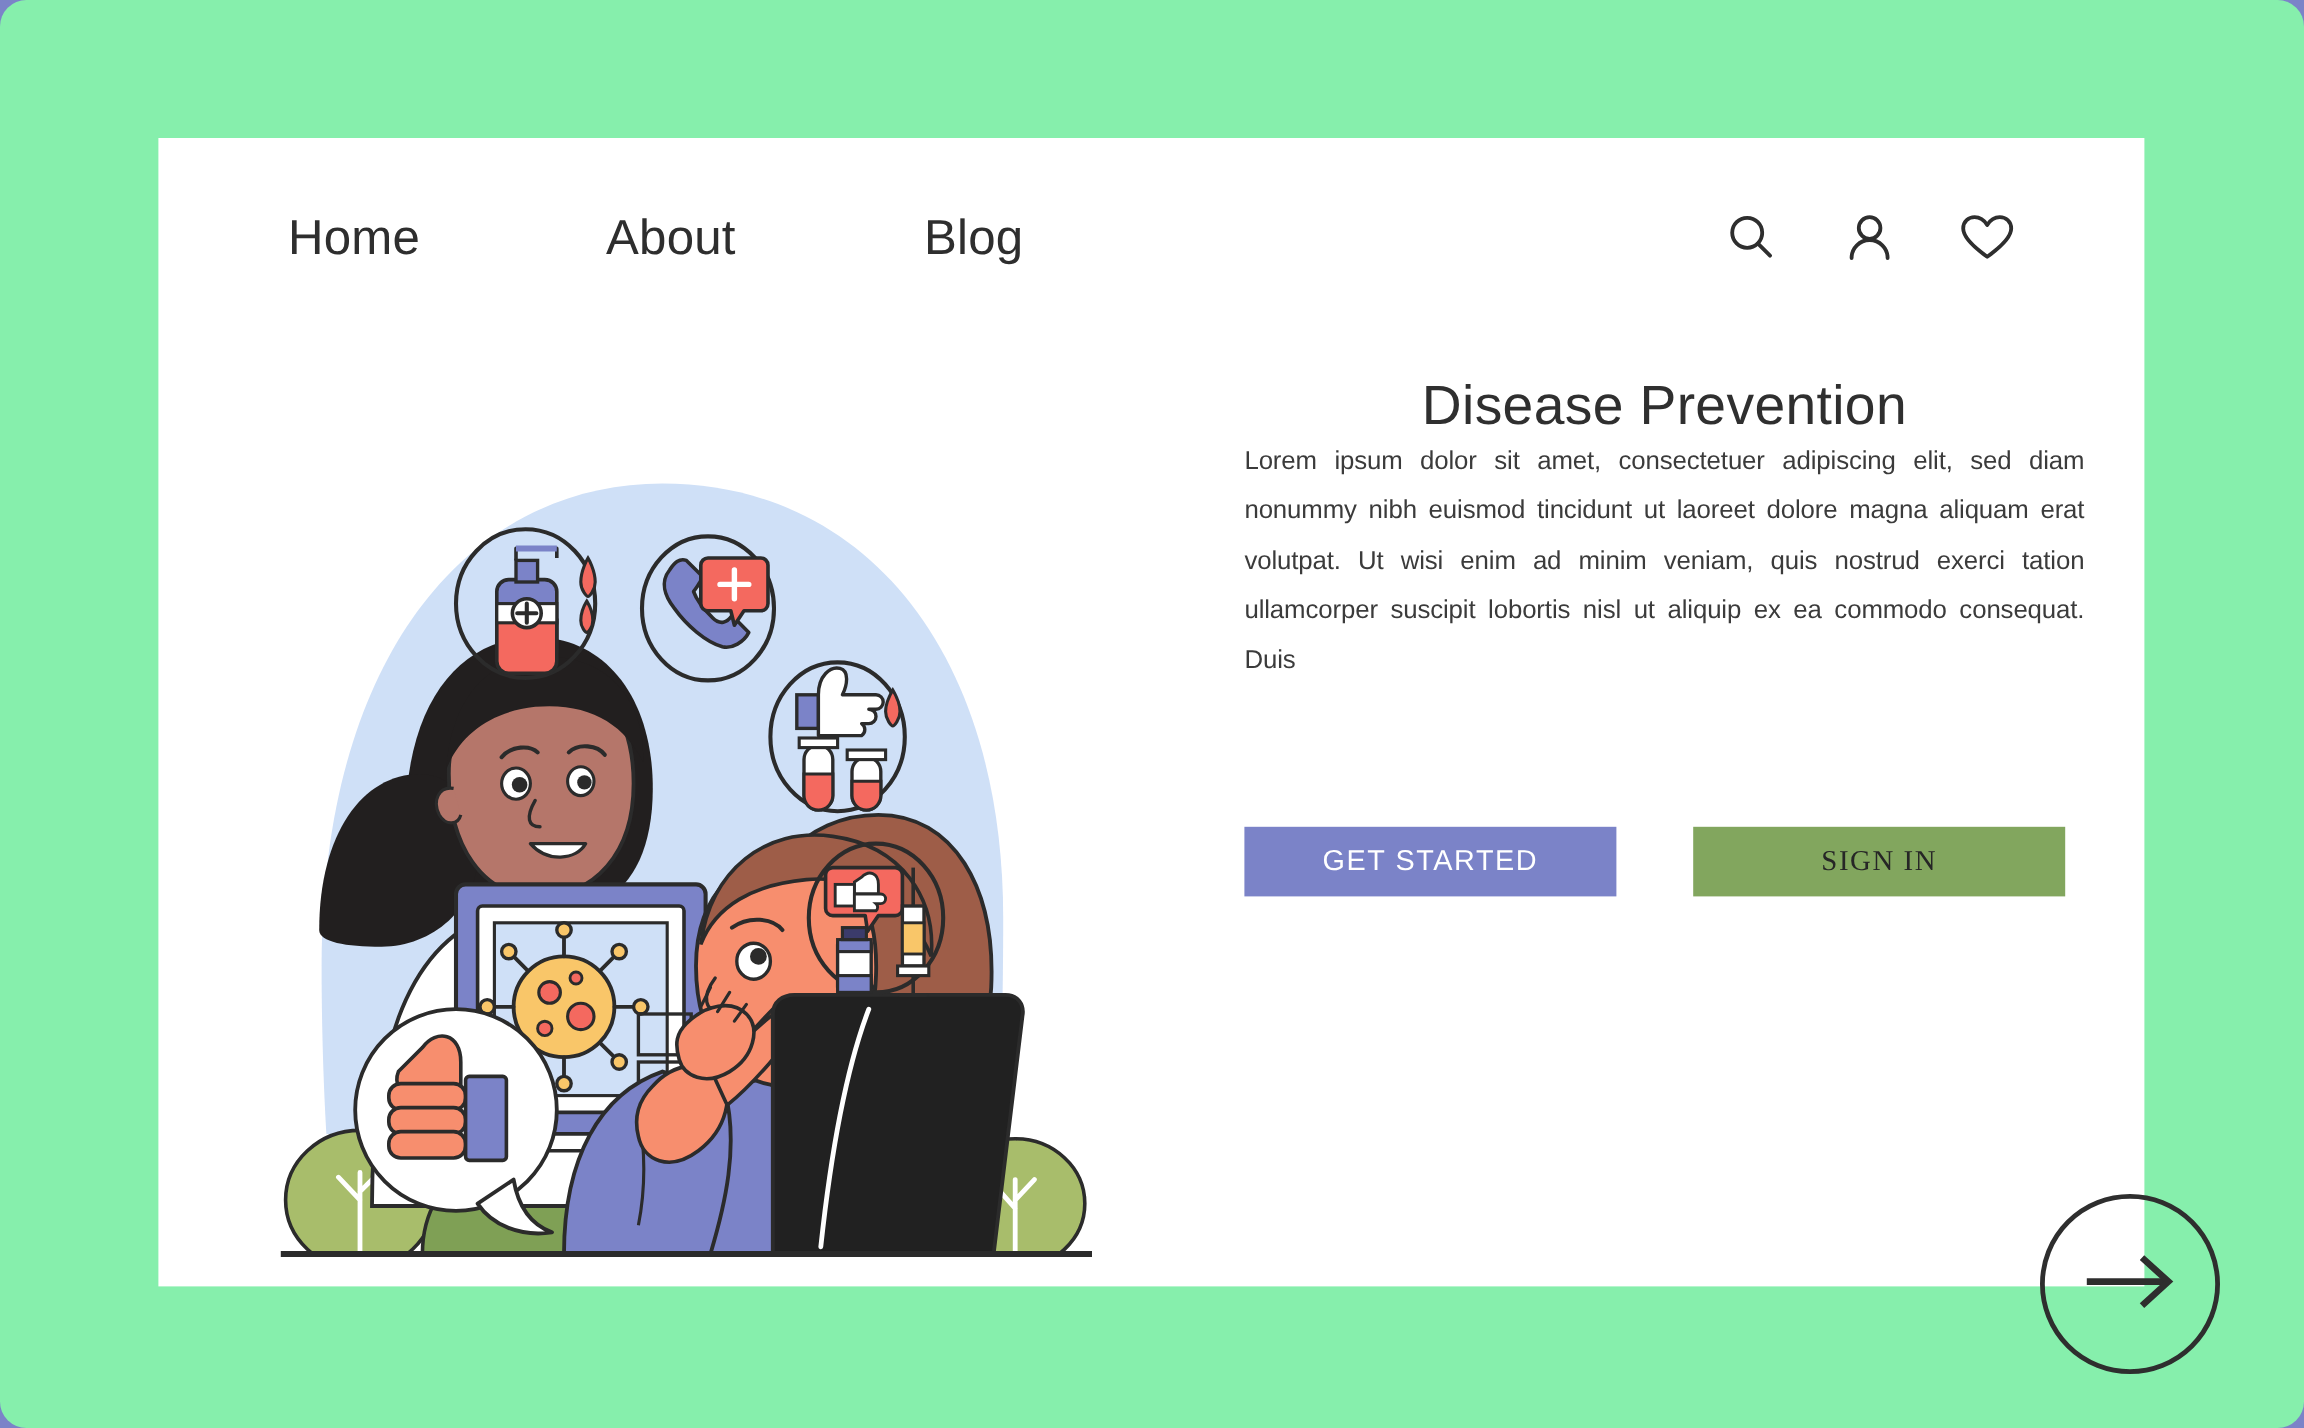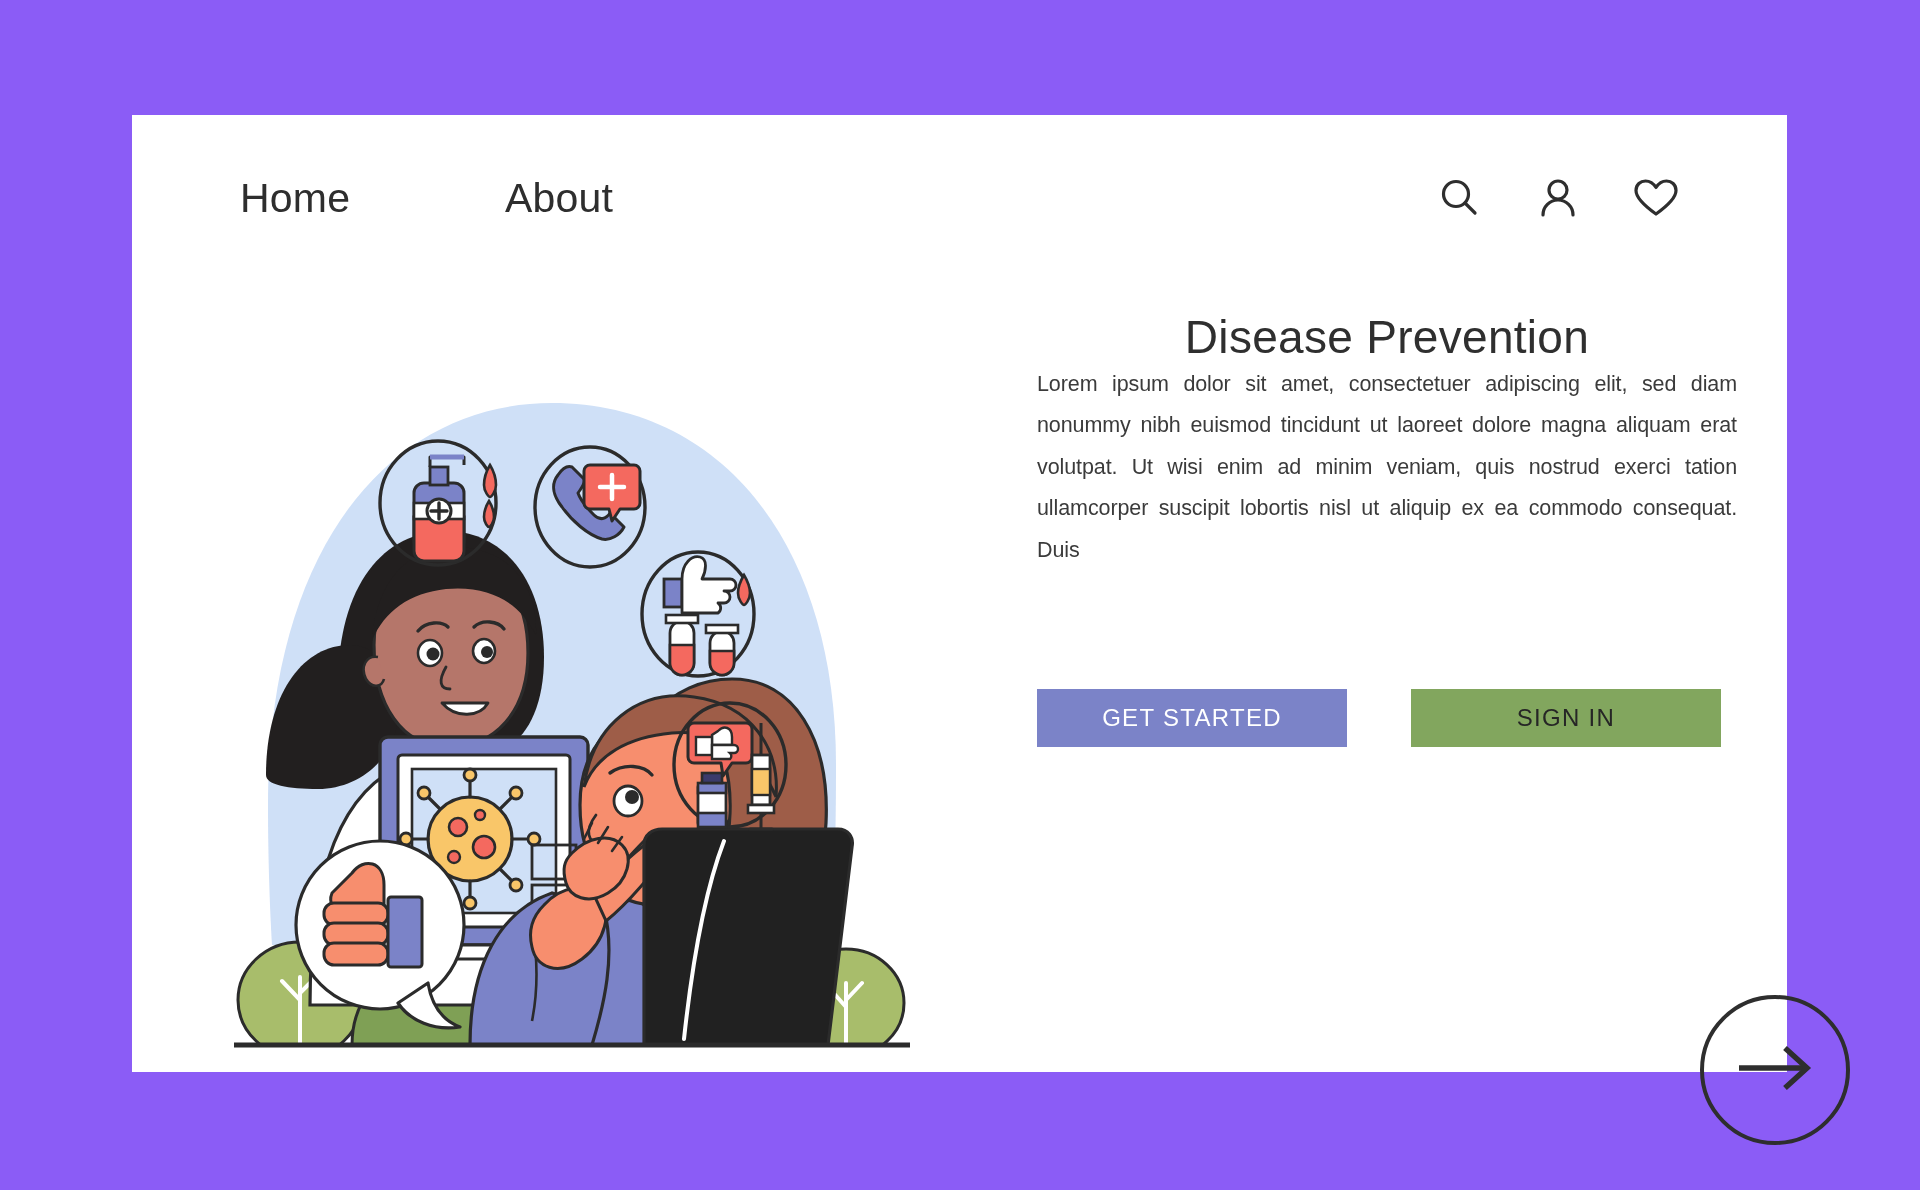--- a/index.html
+++ b/index.html
@@ -5,21 +5,22 @@
   * { margin:0; padding:0; box-sizing:border-box; }
   html, body {
     width:1920px; height:1190px;
     font-family:"Liberation Sans", sans-serif;
     background:#7b83c8;
     overflow:hidden;
   }
   .page {
     position:relative;
     width:1920px; height:1190px;
-    background:#8b5cf6;
+    background:#86efac;
+    border-radius:22px;
   }
   .card {
     position:absolute;
     left:132px; top:115px;
     width:1655px; height:957px;
     background:#ffffff;
   }
 
   
   .nav {
@@ -89,21 +90,21 @@
   .btn {
     width:310px; height:58px;
     display:flex; align-items:center; justify-content:center;
     font-size:24px;
     letter-spacing:1.3px;
     cursor:pointer;
     border:none;
     font-family:"Liberation Sans", sans-serif;
   }
   .btn-primary { background:#7b83c8; color:#ffffff; }
-  .btn-secondary { background:#82a65e; color:#262626; margin-left:64px; }
+  .btn-secondary { background:#82a65e; color:#262626; margin-left:64px;font-family:Liberation Serif, serif; }
 
   .arrow-btn {
     position:absolute;
     left:1568px; top:880px;
     width:150px; height:150px;
     border:4px solid #2e2e2e;
     border-radius:50%;
     display:flex; align-items:center; justify-content:center;
     cursor:pointer;
     background:transparent;
@@ -120,20 +121,21 @@
 </head>
 <body>
 
 <div class="page">
   <div class="card">
 
     <div class="nav">
       <div class="nav-links">
         <div class="nav-link home">Home</div>
         <div class="nav-link about">About</div>
+        <div class="nav-link blog">Blog</div>
       </div>
 
       <div class="nav-icons">
         <div class="nav-icon">
           <svg width="44" height="44" viewBox="0 0 44 44">
             <circle cx="18" cy="18" r="12.5" fill="none" stroke="#2e2e2e" stroke-width="3.2"></circle>
             <line x1="27" y1="27" x2="37" y2="37" stroke="#2e2e2e" stroke-width="3.2" stroke-linecap="round"></line>
           </svg>
         </div>
         <div class="nav-icon">

